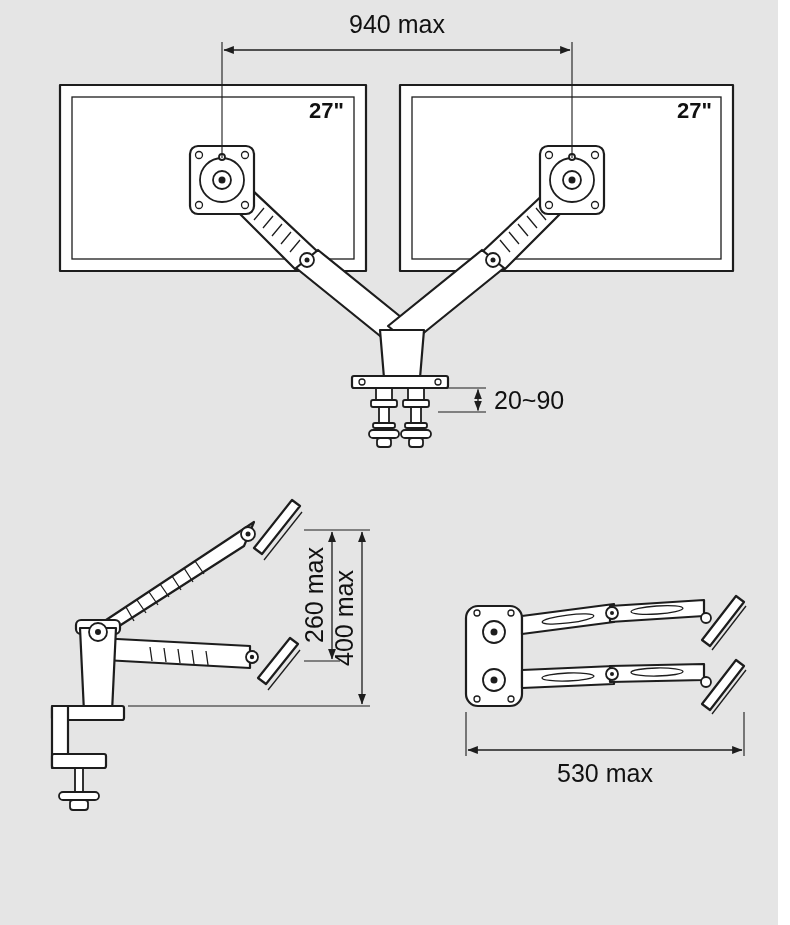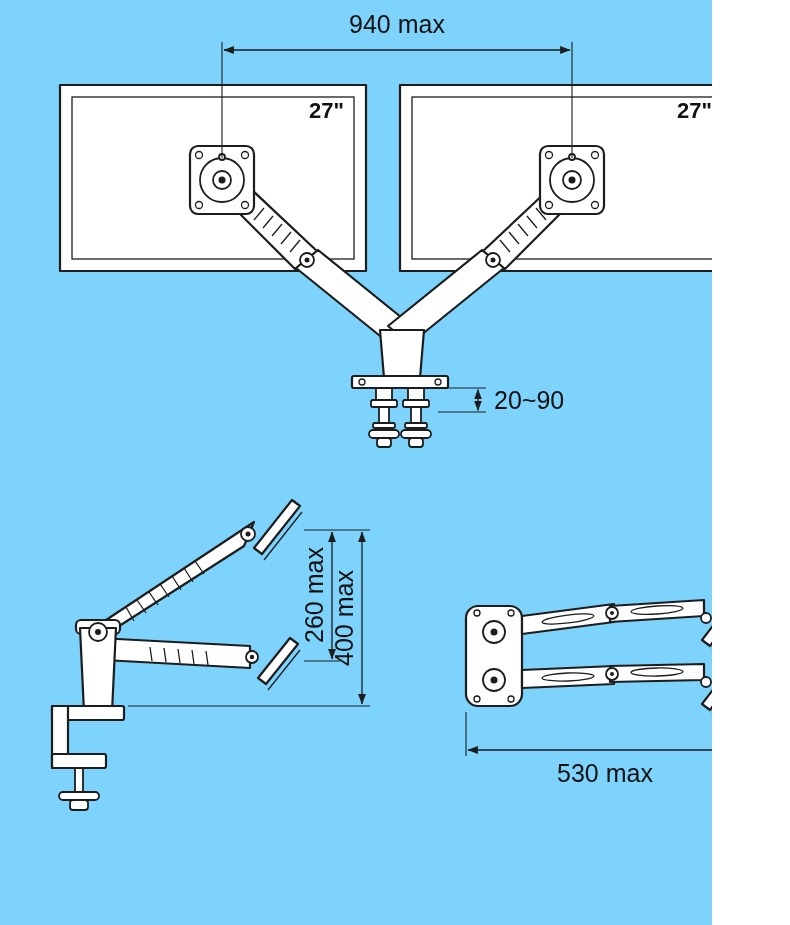--- a/index.html
+++ b/index.html
@@ -1,20 +1,20 @@
 <!DOCTYPE html>
 <html><head>
 <meta charset="utf-8">
 <style>
   html, body { margin: 0; padding: 0; background: #ffffff; }
   .canvas {
     position: relative;
-    width: 712px;
+    width: 778px;
     height: 925px;
-    background: #7dd3fc;
+    background: #e5e5e5;
     font-family: "Liberation Sans", sans-serif;
     overflow: hidden;
   }
   svg { display: block; }
   .outline  { fill: #ffffff; stroke: #1d1d1d; stroke-width: 2.2; stroke-linejoin: round; }
   .outline2 { fill: #ffffff; stroke: #1d1d1d; stroke-width: 1.8; stroke-linejoin: round; }
   .detail   { fill: none;    stroke: #1d1d1d; stroke-width: 1.3; }
   .dimline  { fill: none;    stroke: #1d1d1d; stroke-width: 1.3; }
   .extline  { fill: none;    stroke: #1d1d1d; stroke-width: 1.1; }
   .dot      { fill: #1d1d1d; stroke: none; }

